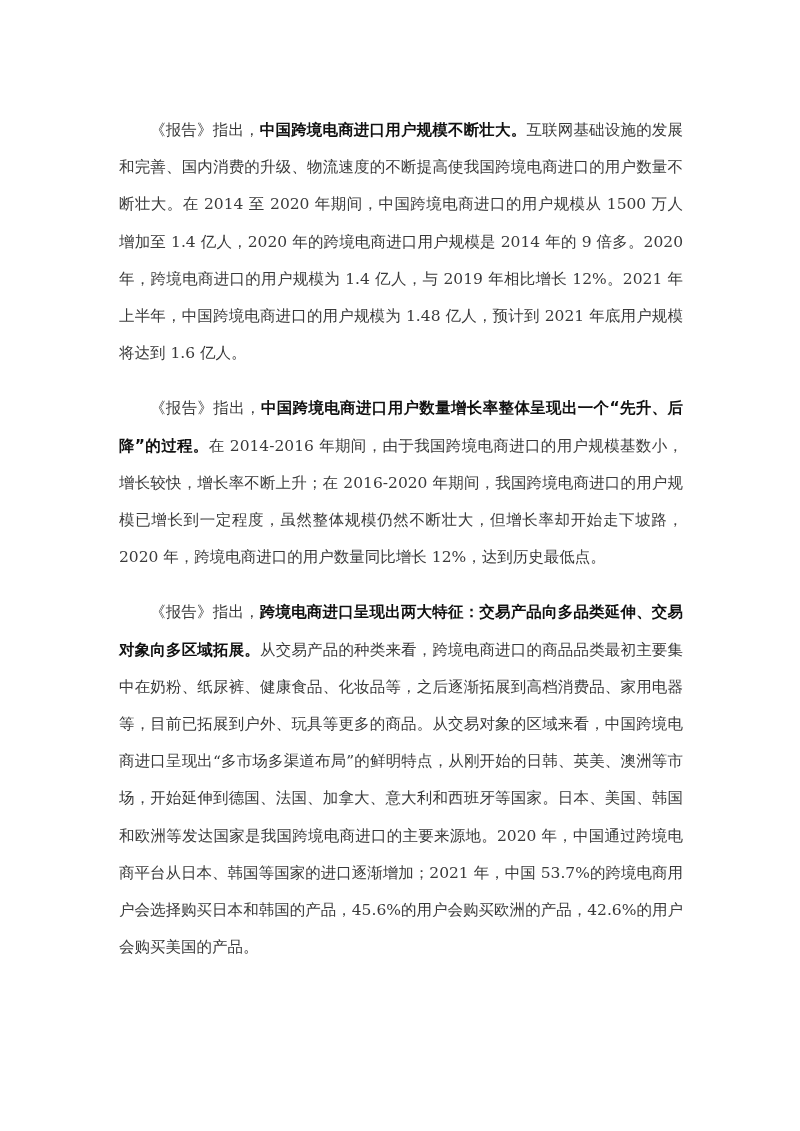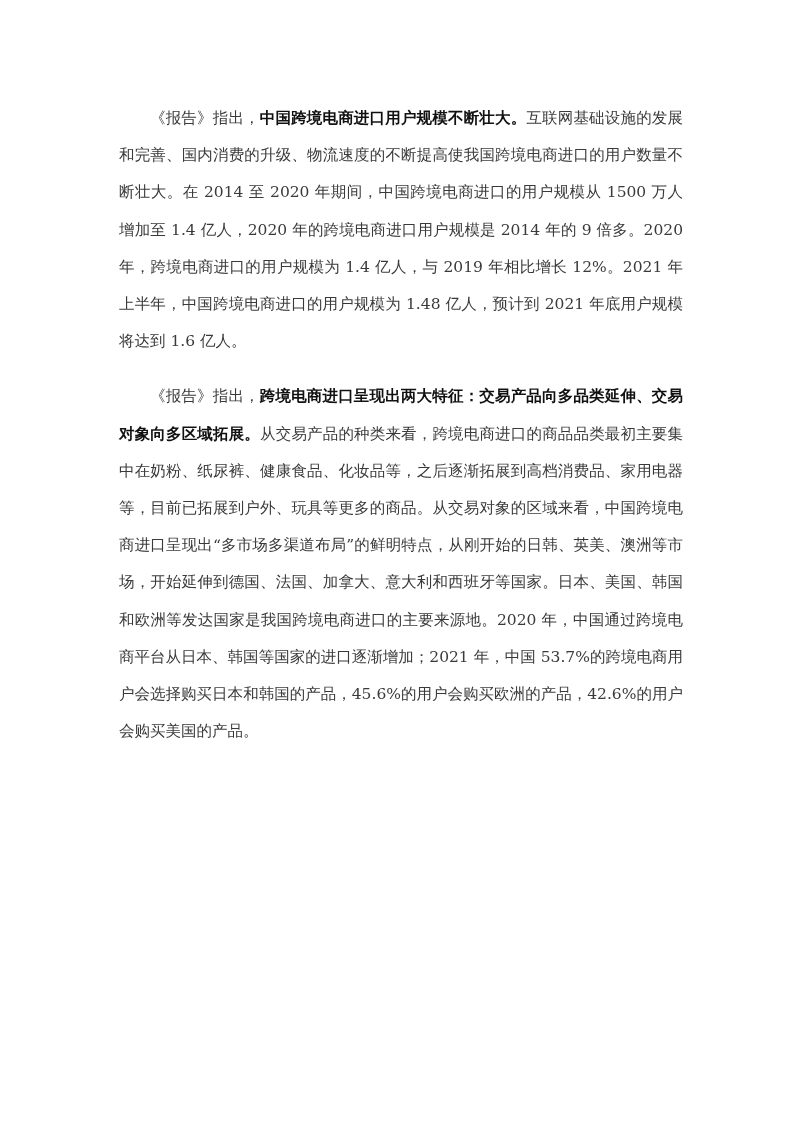--- a/index.html
+++ b/index.html
@@ -1,24 +1,25 @@
 <!DOCTYPE html>
 <html><head>
   <meta charset="utf-8">
   <style>
     html, body { margin: 0; padding: 0; background: #ffffff; }
     body { width: 800px; height: 1131px; position: relative; overflow: hidden; }
     .page {
-      position: absolute; left: 119px; top: 100px; width: 564px;
+      position: absolute; left: 119px; top: 112px; width: 564px;
       font-family: "DejaVu Serif", "Liberation Serif", serif;
       font-size: 15.5px; line-height: 37.2px; color: #3a3a3a;
       text-align: justify;
     }
     .para { margin: 0 0 18px 0; text-indent: 31px; }
     .para b { font-weight: bold; color: #111111; font-family: "DejaVu Sans", "Liberation Sans", sans-serif; }
   </style>
 </head>
 <body>
 
 <div class="page">
   <p class="para"><span>《报告》指出，</span><b>中国跨境电商进口用户规模不断壮大。</b><span>互联网基础设施的发展和完善、国内消费的升级、物流速度的不断提高使我国跨境电商进口的用户数量不断壮大。在 2014 至 2020 年期间，中国跨境电商进口的用户规模从 1500 万人增加至 1.4 亿人，2020 年的跨境电商进口用户规模是 2014 年的 9 倍多。2020 年，跨境电商进口的用户规模为 1.4 亿人，与 2019 年相比增长 12%。2021 年上半年，中国跨境电商进口的用户规模为 1.48 亿人，预计到 2021 年底用户规模将达到 1.6 亿人。</span></p>
+  <p class="para"><span>《报告》指出，</span><b>中国跨境电商进口用户数量增长率整体呈现出一个“先升、后降”的过程。</b><span>在 2014-2016 年期间，由于我国跨境电商进口的用户规模基数小，增长较快，增长率不断上升；在 2016-2020 年期间，我国跨境电商进口的用户规模已增长到一定程度，虽然整体规模仍然不断壮大，但增长率却开始走下坡路，2020 年，跨境电商进口的用户数量同比增长 12%，达到历史最低点。</span></p>
   <p class="para"><span>《报告》指出，</span><b>跨境电商进口呈现出两大特征：交易产品向多品类延伸、交易对象向多区域拓展。</b><span>从交易产品的种类来看，跨境电商进口的商品品类最初主要集中在奶粉、纸尿裤、健康食品、化妆品等，之后逐渐拓展到高档消费品、家用电器等，目前已拓展到户外、玩具等更多的商品。从交易对象的区域来看，中国跨境电商进口呈现出“多市场多渠道布局”的鲜明特点，从刚开始的日韩、英美、澳洲等市场，开始延伸到德国、法国、加拿大、意大利和西班牙等国家。日本、美国、韩国和欧洲等发达国家是我国跨境电商进口的主要来源地。2020 年，中国通过跨境电商平台从日本、韩国等国家的进口逐渐增加；2021 年，中国 53.7%的跨境电商用户会选择购买日本和韩国的产品，45.6%的用户会购买欧洲的产品，42.6%的用户会购买美国的产品。</span></p>
 </div>
 
 </body></html>

